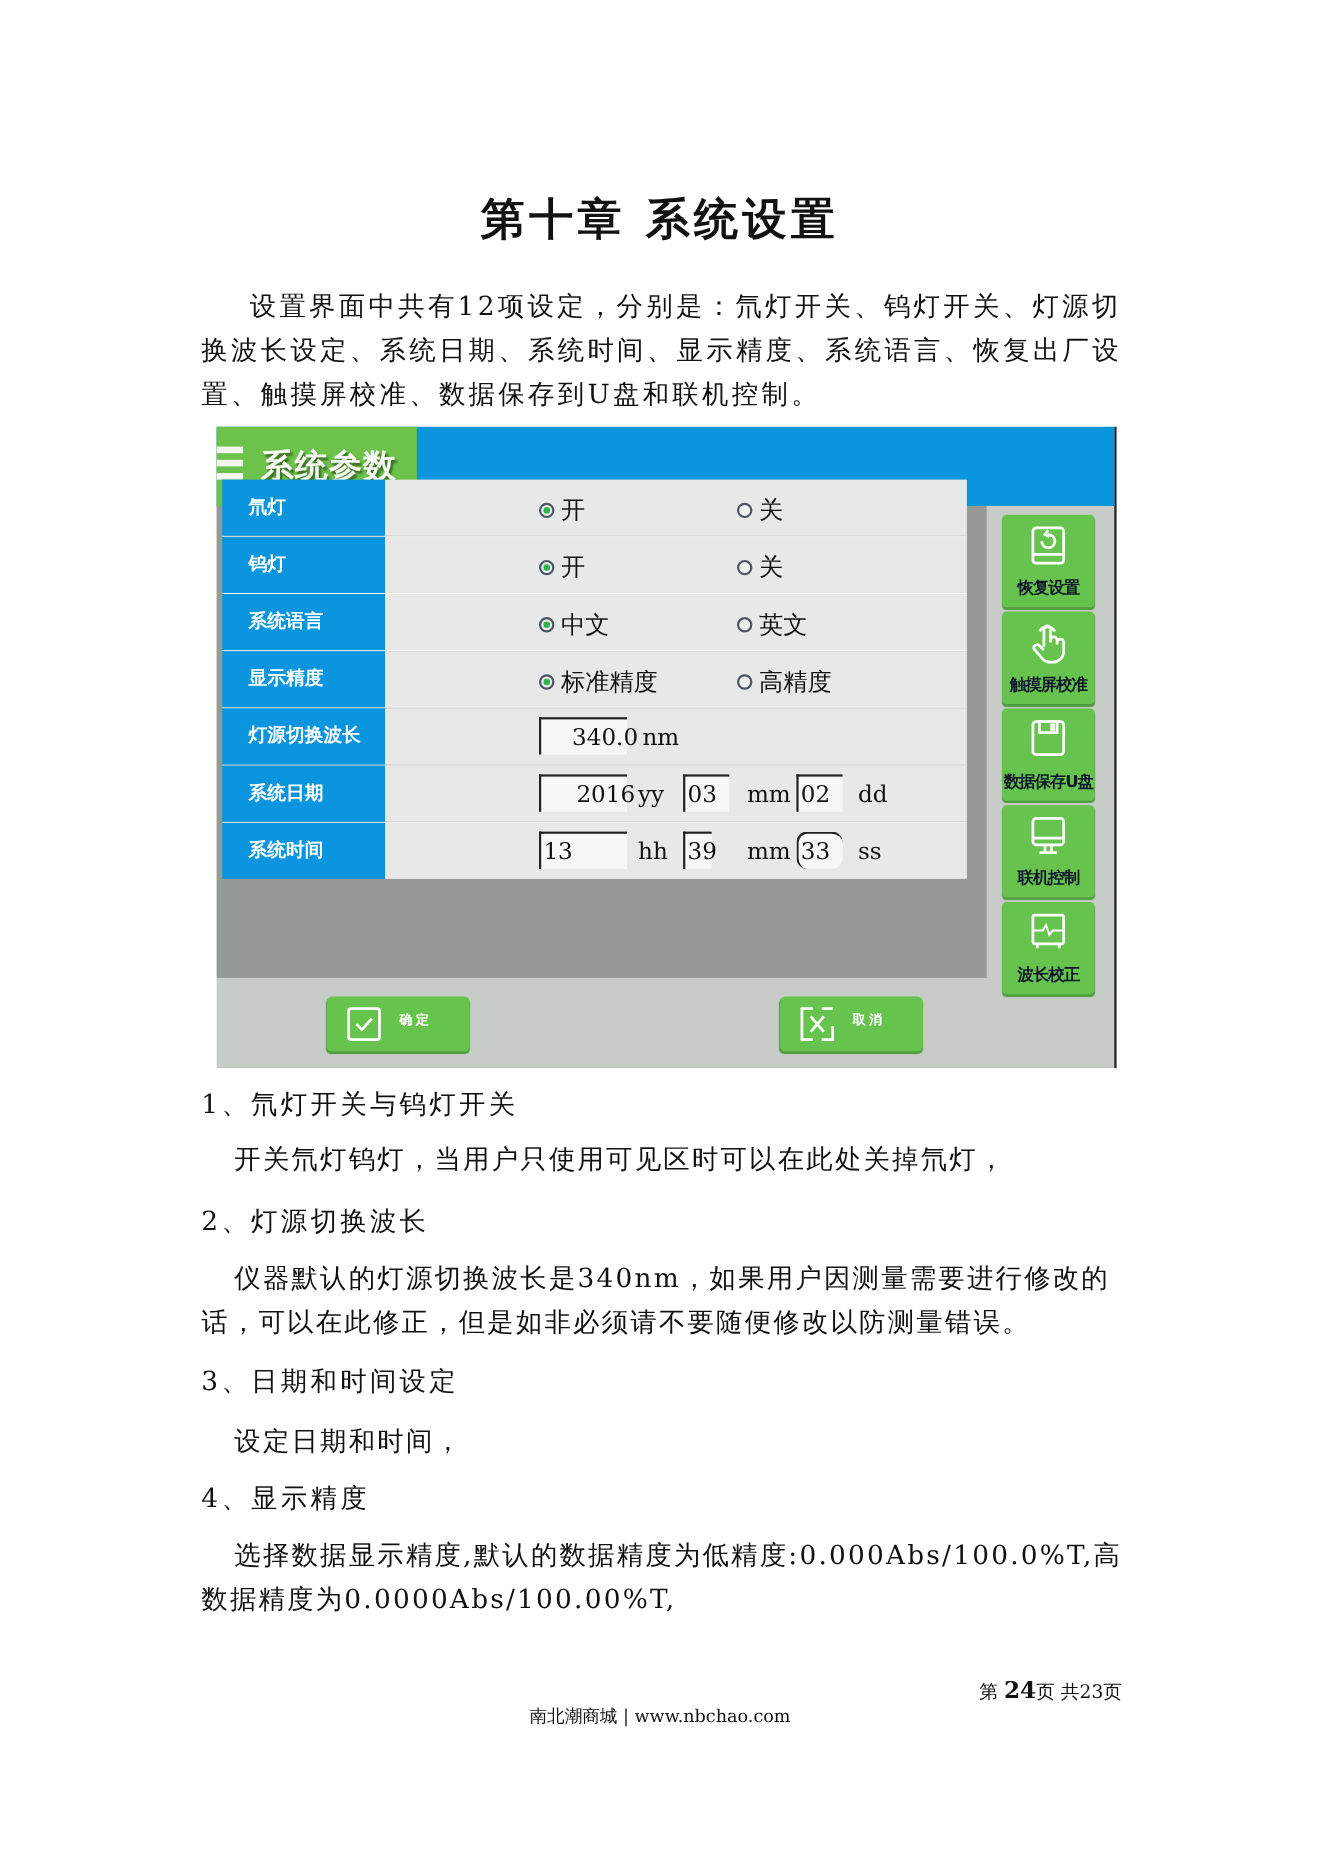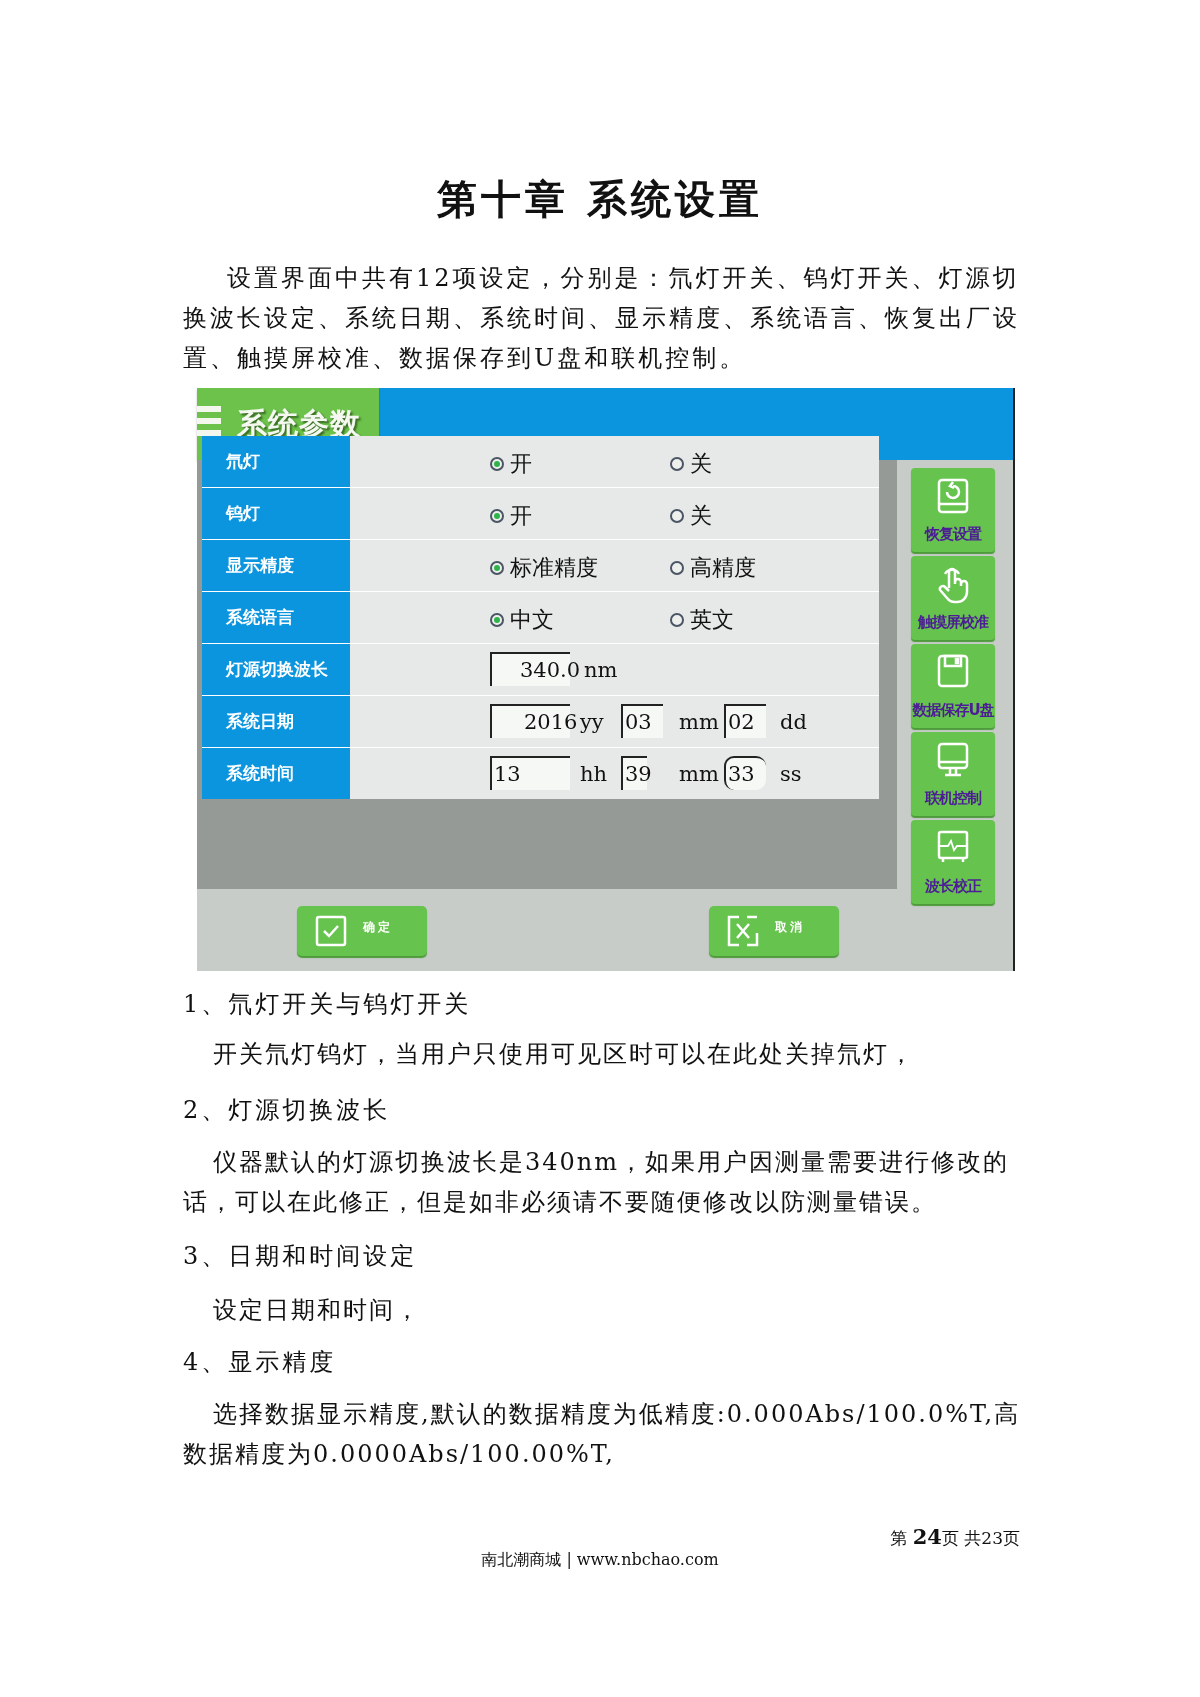--- a/index.html
+++ b/index.html
@@ -39,21 +39,21 @@
   .radio .dot.on::after { content:""; position:absolute; left:2px; top:2px; width:6px; height:6px;
                           border-radius:50%; background:#2fb34a; }
   .r1 { left:140px; } .r2 { left:320px; }
   .inp { position:absolute; top:8px; height:34px; background:#f6f8f6; border-top:2px solid #222;
          border-left:2px solid #222; box-sizing:border-box; font-size:21px; line-height:32px; padding-left:2px;
          font-family:"DejaVu Serif", serif; }
   .unit { position:absolute; top:10px; font-size:21px; line-height:32px; }
 
   .side { position:absolute; left:714px; top:80px; width:86px; }
   .side-btn { width:84px; height:84px; background:#66c34d; border-radius:4px; margin-bottom:4px; position:relative;
-              box-shadow:0 2px 1px #4d9b3a; color:#4c1d95; text-align:center; }
+              box-shadow:0 2px 1px #4d9b3a; color:#0f172a; text-align:center; }
   .side-btn svg { position:absolute; left:26px; top:10px; }
   .side-btn .t { position:absolute; left:0; right:0; bottom:8px; font-size:15px; font-weight:bold;
                  font-family:"DejaVu Sans", sans-serif; letter-spacing:-1px; white-space:nowrap; }
 
   .act-btn { position:absolute; top:518px; width:130px; height:50px; background:#66c34d; border-radius:5px;
              box-shadow:0 2px 1px #4d9b3a; color:#fff; }
   .act-btn svg { position:absolute; left:18px; top:9px; }
   .act-btn .t { position:absolute; left:66px; top:13px; font-size:12px; font-weight:bold;
                 font-family:"DejaVu Sans", sans-serif; letter-spacing:3px; }
 
@@ -103,43 +103,43 @@
             <span>开</span>
           </div>
         <div class="radio r2">
             <span class="dot"></span>
             <span>关</span>
           </div>
       </div>
     </div>
 
     <div class="row">
+      <div class="lbl">系统语言</div>
+      <div class="val">
+        <div class="radio r1">
+            <span class="dot on"></span>
+            <span>中文</span>
+          </div>
+        <div class="radio r2">
+            <span class="dot"></span>
+            <span>英文</span>
+          </div>
+      </div>
+    </div>
+
+    <div class="row">
       <div class="lbl">显示精度</div>
       <div class="val">
         <div class="radio r1">
             <span class="dot on"></span>
             <span>标准精度</span>
           </div>
         <div class="radio r2">
             <span class="dot"></span>
             <span>高精度</span>
-          </div>
-      </div>
-    </div>
-
-    <div class="row">
-      <div class="lbl">系统语言</div>
-      <div class="val">
-        <div class="radio r1">
-            <span class="dot on"></span>
-            <span>中文</span>
-          </div>
-        <div class="radio r2">
-            <span class="dot"></span>
-            <span>英文</span>
           </div>
       </div>
     </div>
 
     <div class="row">
       <div class="lbl">灯源切换波长</div>
       <div class="val">
         <div class="inp" style="left:140px;width:80px;padding-left:28px;">340.0</div>
         <div class="unit" style="left:234px;">nm</div>
       </div>

